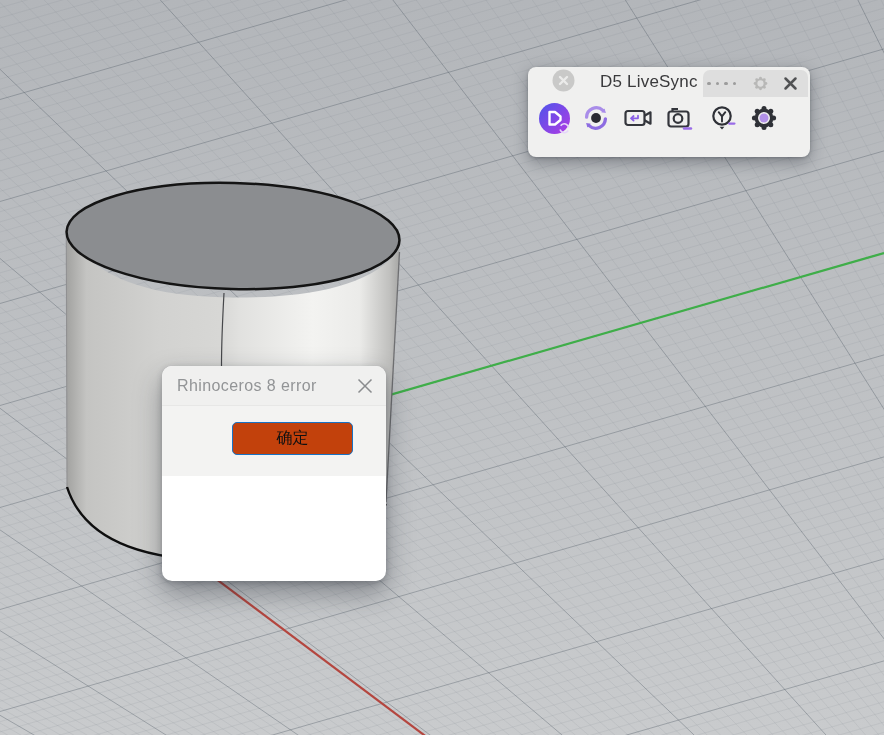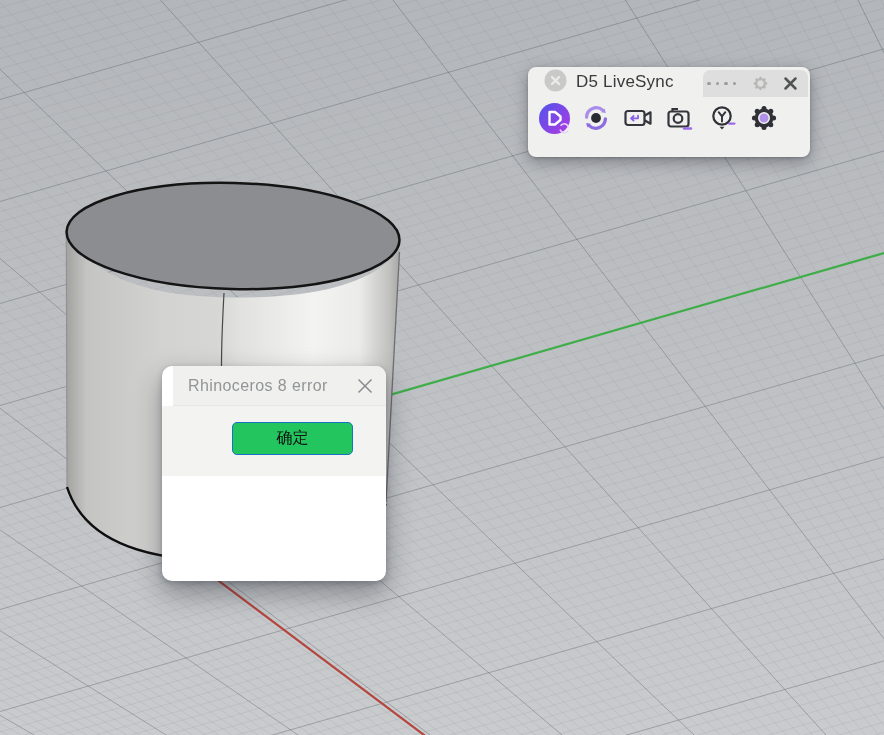--- a/index.html
+++ b/index.html
@@ -13,21 +13,21 @@
 
   
   .d5-panel{
     position:absolute;left:528px;top:67px;width:282px;height:90px;
     background:#f0f0ef;border-radius:8px;
     box-shadow:0 5px 16px rgba(30,35,45,.38),0 1px 3px rgba(30,35,45,.25);
   }
   .d5-titlebar{position:relative;height:30px;}
   .d5-tab{
     position:absolute;left:0;top:0;height:30px;display:flex;align-items:center;
-    gap:9px;padding-left:16px;
+    gap:25px;padding-left:24px;
   }
   .d5-title{font-size:17px;color:#3a3a3c;letter-spacing:.2px;white-space:nowrap;}
   .d5-well{
     position:absolute;left:175px;right:2px;top:3px;height:27px;background:#dedede;
     border-radius:7px 7px 0 0;display:flex;align-items:center;justify-content:flex-end;
     gap:13px;padding-right:10px;
   }
   .dots{display:flex;gap:5px;margin-right:2px;align-items:center;border:none;background:none;padding:0;cursor:pointer;}
   .dot{width:3.5px;height:3.5px;border-radius:50%;background:#9c9c9c;}
   .icon-btn{border:none;background:none;padding:0;display:flex;align-items:center;justify-content:center;cursor:pointer;line-height:0;}
@@ -35,28 +35,28 @@
   .tool-btn{width:36px;height:36px;border:none;background:none;padding:0;display:flex;
     align-items:center;justify-content:center;cursor:pointer;line-height:0;}
 
   
   .rhino-dialog{
     position:absolute;left:162px;top:366px;width:224px;height:215px;
     background:#fff;border-radius:10px;overflow:hidden;display:flex;flex-direction:column;
     box-shadow:0 12px 28px rgba(30,35,45,.40),0 2px 6px rgba(30,35,45,.25);
   }
   .rd-titlebar{height:39px;flex:none;background:#f0f0ef;display:flex;align-items:center;
-    padding:0 12px 0 15px;border-bottom:1px solid #e7e7e6;margin-left:11px;}
+    padding:0 12px 0 15px;border-bottom:1px solid #e7e7e6;}
   .rd-title{flex:1;font-size:16px;color:#929496;letter-spacing:.4px;white-space:nowrap;}
   .rd-body{flex:1;background:#fff;padding:38px 15px 0;}
   .rd-message{font-size:16px;color:#1c1c1c;}
   .rd-footer{height:70px;flex:none;background:#f3f3f2;position:relative;}
   .rd-ok{
     position:absolute;right:33px;top:16px;width:121px;height:33px;
-    background:#22c55e;border:1.6px solid #1872c3;border-radius:5px;
+    background:#c2410c;border:1.6px solid #1872c3;border-radius:5px;
     font-size:16px;color:#111;font-family:Liberation Sans, sans-serif;cursor:pointer;
   }
 </style>
 </head>
 <body>
 
 <div class="stage">
 
   <svg class="layer" viewBox="0 0 884 735" aria-hidden="true">
     <g id="grid-g">

